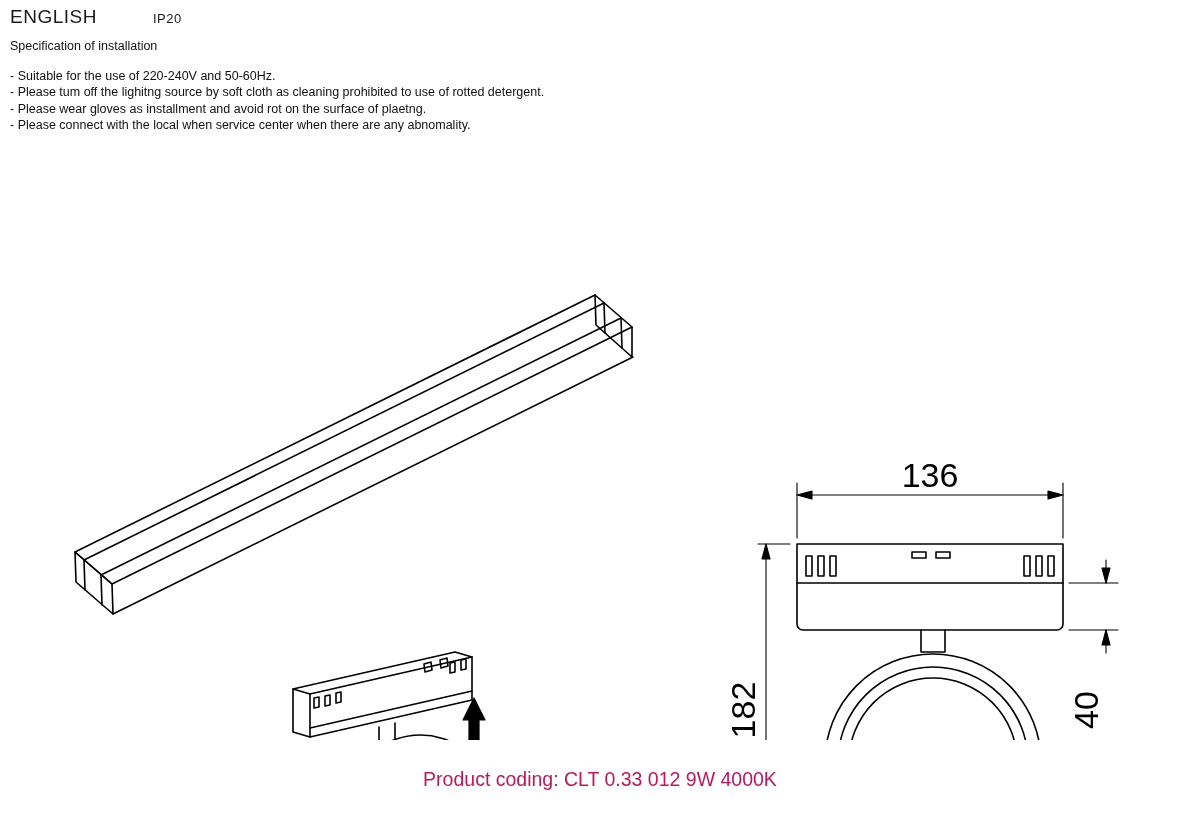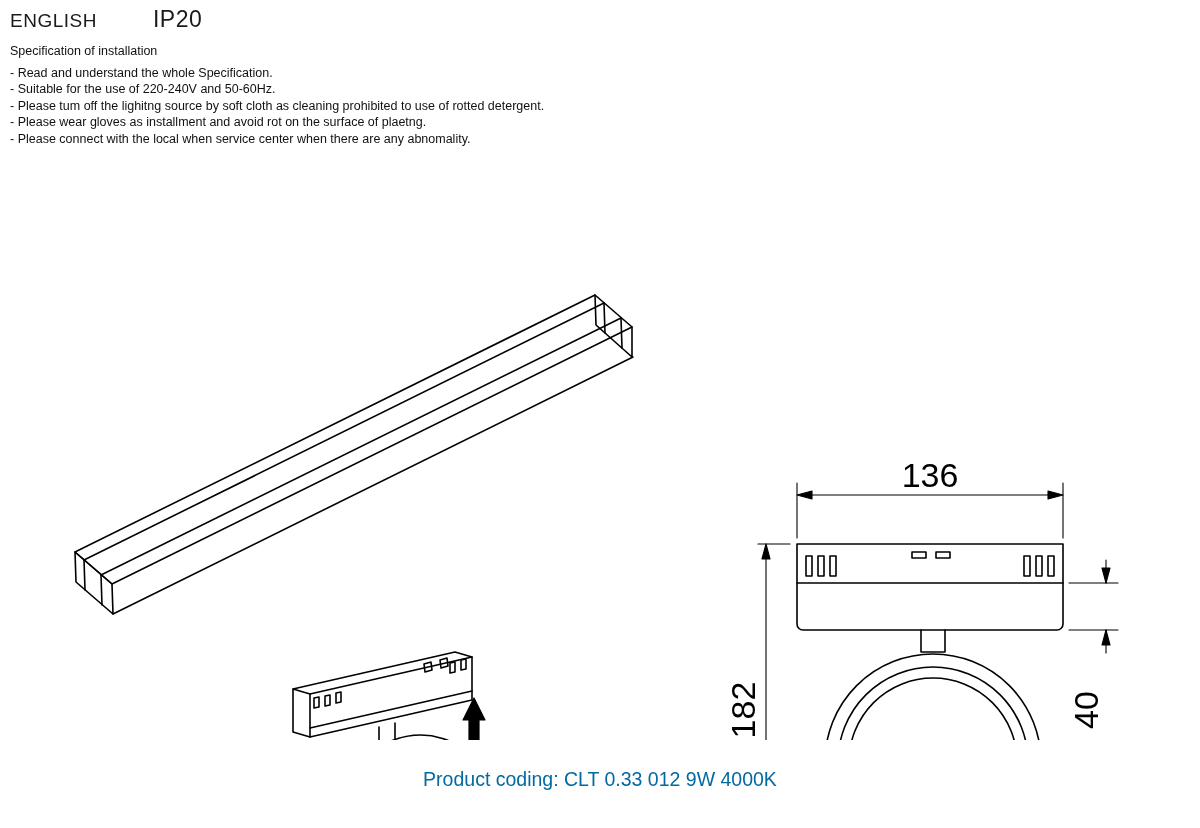--- a/index.html
+++ b/index.html
@@ -24,29 +24,29 @@
     width: 800px;
   }
   .header-row {
     display: flex;
     align-items: baseline;
     gap: 56px;
     font-size: 19px;
     letter-spacing: 0.5px;
   }
   .lang-label { font-size: 19px; }
-  .ip-label { font-size: 23px; }
+  .ip-label { font-size: 13px; }
 
   .spec-block {
     margin-top: 10px;
     font-size: 12.5px;
     line-height: 16.6px;
     color: #111;
   }
-  .spec-title { margin-bottom: 5px; }
+  .spec-title { margin-bottom: 13px; }
   .spec-intro { margin-bottom: 1px; }
   .spec-item { white-space: nowrap; }
 
   
   .drawing {
     position: absolute;
     left: 0;
     top: 200px;
     width: 1172px;
     height: 540px;
@@ -54,35 +54,34 @@
   .drawing svg { display: block; }
 
   
   .footer {
     position: absolute;
     left: 0;
     top: 768px;
     width: 1200px;
     text-align: center;
     font-size: 19.5px;
-    color: #0369a1;
+    color: #be185d;
   }
 </style>
 </head>
 <body>
 
 <div class="header">
   <div class="header-row">
     <span class="lang-label">ENGLISH</span>
     <span class="ip-label">IP20</span>
   </div>
 
   <div class="spec-block">
     <div class="spec-title">Specification of installation</div>
-    <div class="spec-item">- Read and understand the whole Specification.</div>
     <div class="spec-item">- Suitable for the use of 220-240V and 50-60Hz.</div>
     <div class="spec-item">- Please tum off the lighitng source by soft cloth as cleaning prohibited to use of rotted detergent.</div>
     <div class="spec-item">- Please wear gloves as installment and avoid rot on the surface of plaetng.</div>
     <div class="spec-item">- Please connect with the local when service center when there are any abnomality.</div>
   </div>
 </div>
 
 <div class="drawing">
   <svg width="1200" height="540" viewBox="0 0 1200 540" xmlns="http://www.w3.org/2000/svg">
 

